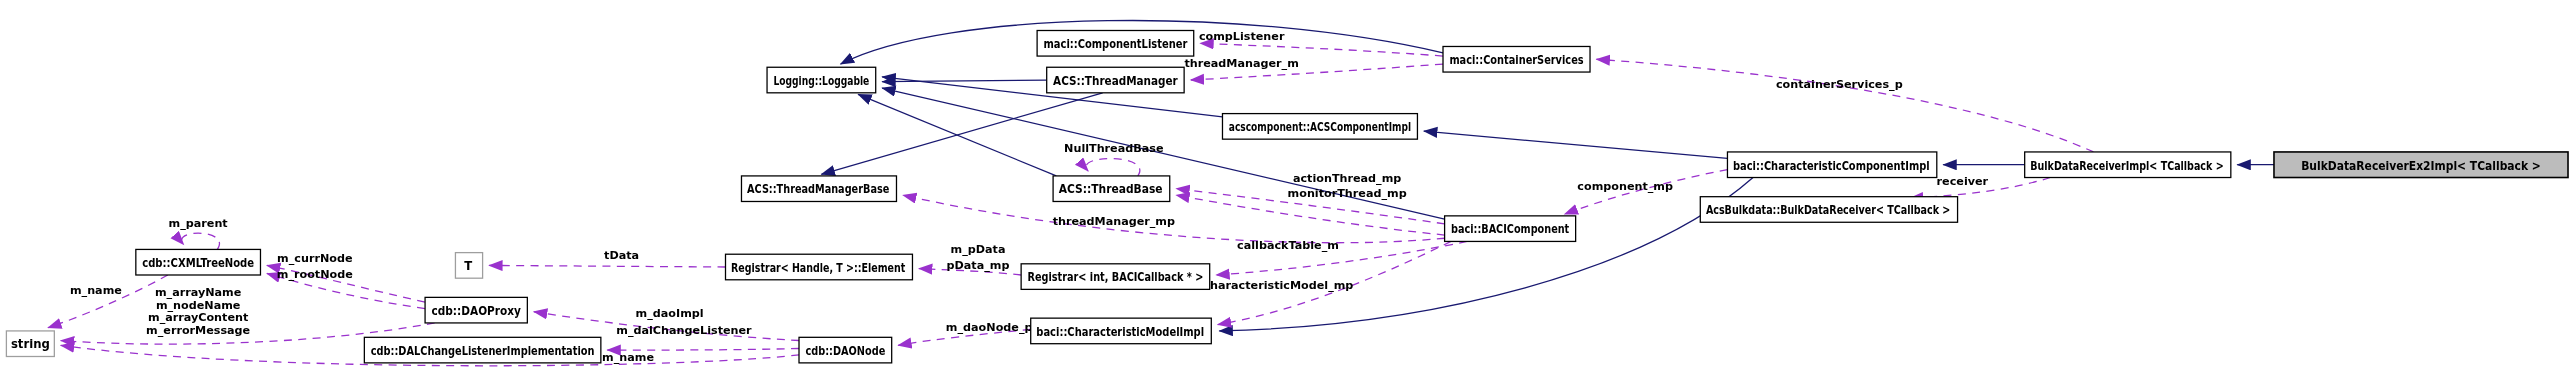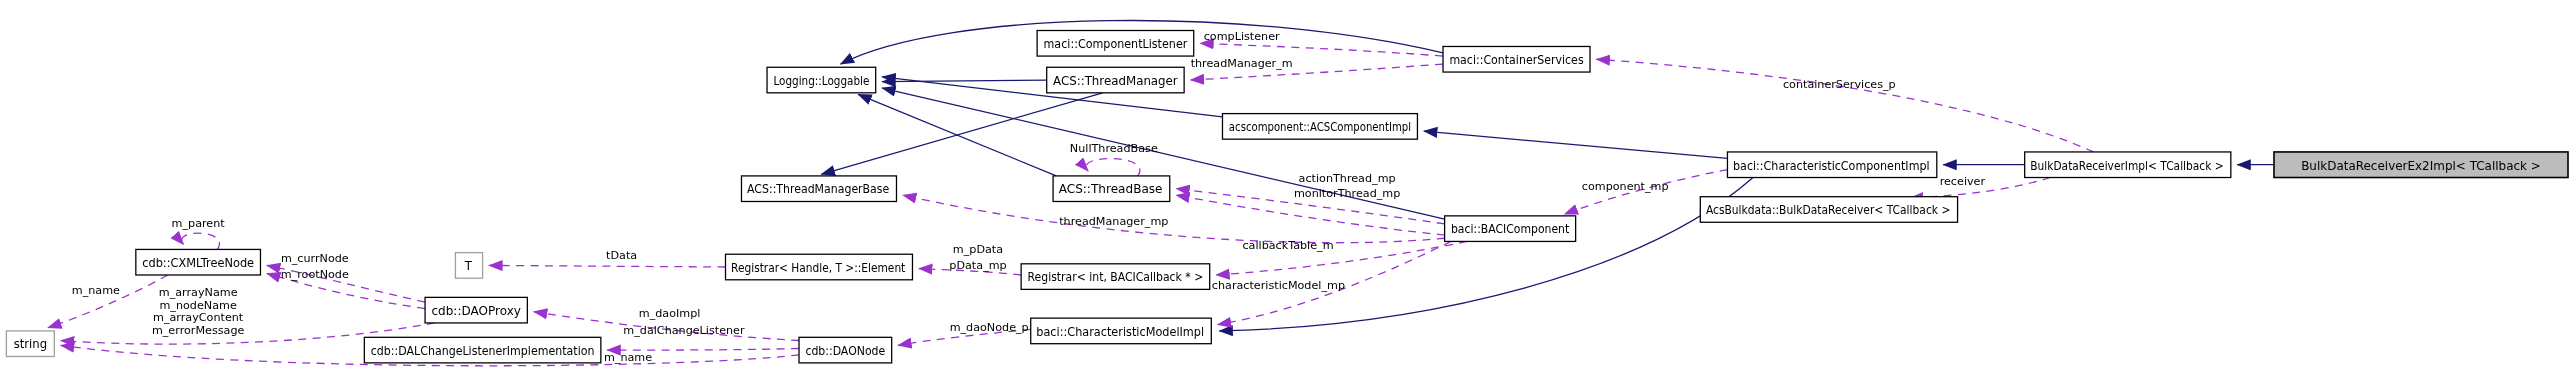--- a/index.html
+++ b/index.html
@@ -1,16 +1,16 @@
 <!DOCTYPE html>
 <html style="font-size:12.8px"><head>
 <meta charset="utf-8">
 <style>
   html,body{margin:0;padding:0;background:#ffffff;}
-  .diagram-wrap{width:2576px;height:379px;overflow:hidden;background:#ffffff;}
+  .diagram-wrap{width:2576px;height:379px;overflow:hidden;background:#ffffff;font-weight:bold;}
   svg{display:block;width:2576px;height:379px;}
   .node rect{fill:#ffffff;stroke:#000000;stroke-width:0.8;}
   .node.external rect{stroke:#9e9e9e;}
   .node.focus rect{fill:#bcbcbc;stroke:#000000;stroke-width:1;}
   .node text{font-family:"DejaVu Sans","Liberation Sans",sans-serif;font-size:7.3px;fill:#000000;}
   .edge-label{font-family:"DejaVu Sans","Liberation Sans",sans-serif;font-size:7px;fill:#000000;}
   .inherit{fill:none;stroke:#191970;stroke-width:0.8;}
   .usage{fill:none;stroke:#9a32cd;stroke-width:0.8;stroke-dasharray:5,4;}
 </style>
 </head>

